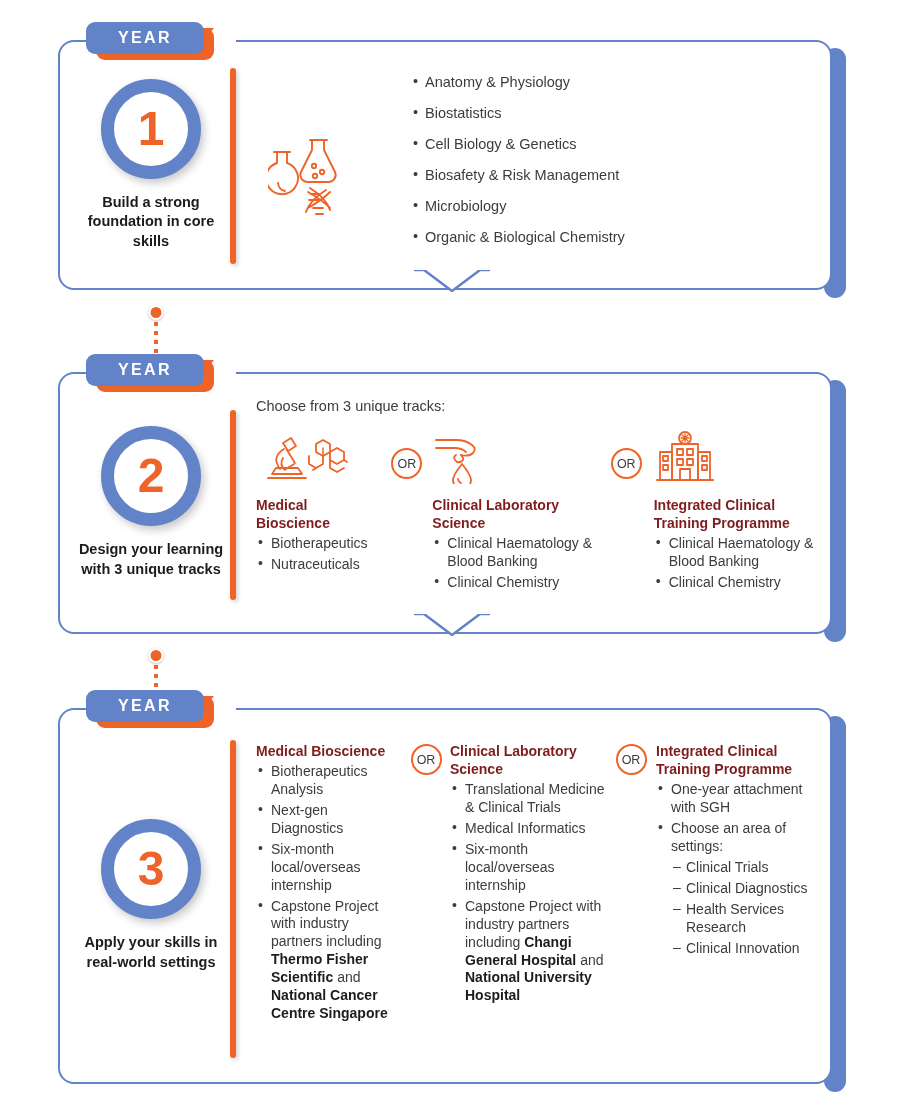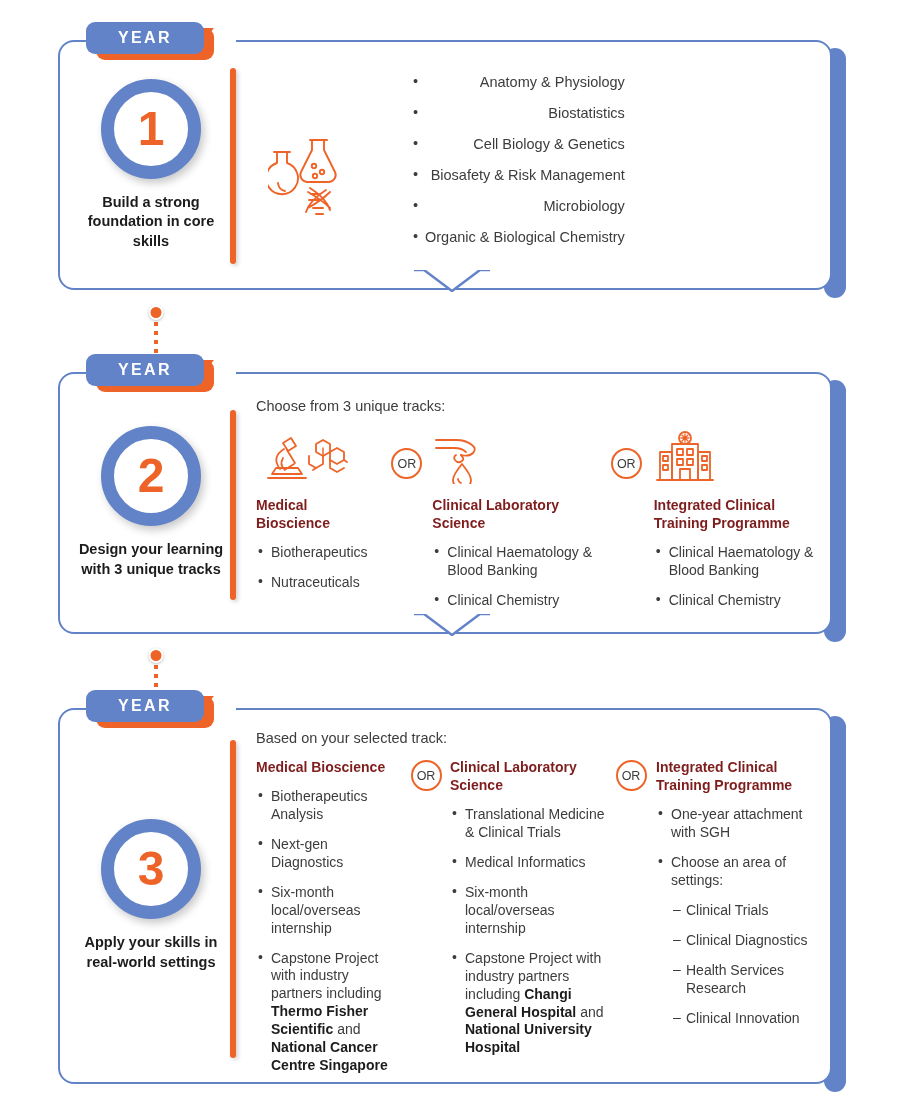--- a/index.html
+++ b/index.html
@@ -136,21 +136,21 @@
   .tracks { display: flex; align-items: flex-start; }
   .track { }
   .track-icon { height: 56px; display: flex; align-items: flex-end; }
   .track-title {
     font-weight: bold; font-size: 14px; line-height: 1.3; color: #7f1d1d;
     margin-top: 12px; margin-bottom: 2px;
   }
   .track-list { list-style: none; }
   .track-list li {
     font-size: 14px; color: #3c3c3c; line-height: 1.28;
-    padding-left: 15px; position: relative; margin-top: 12px;
+    padding-left: 15px; position: relative; margin-top: 3px;
   }
   .track-list li:before {
     content: "\2022"; position: absolute; left: 2px; top: -1px;
   }
   .track-list li.dash { padding-left: 30px; }
   .track-list li.dash:before { content: "\2013"; left: 17px; }
   .or-badge {
     width: 31px; height: 31px; border-radius: 50%;
     border: 2.2px solid #ee6428;
     display: flex; align-items: center; justify-content: center;
@@ -165,21 +165,21 @@
 
   #stage1 .vrule { left: 172px; top: 28px; height: 196px; }
   #stage2 .vrule { left: 172px; top: 38px; height: 190px; }
   #stage3 .vrule { left: 172px; top: 32px; height: 318px; }
 
   #stage1 .content { left: 210px; top: 34px; right: 20px; }
   #stage2 .content { left: 198px; top: 26px; right: 16px; }
   #stage3 .content { left: 198px; top: 22px; right: 10px; }
 
   .y1-flask { position: absolute; left: 0px; top: 52px; }
-  .y1-bullets { position: absolute; left: 145px; top: 0; text-align: right; }
+  .y1-bullets { position: absolute; left: 145px; top: 0; }
 </style>
 </head>
 <body>
 
 <div class="page">
 
   <div class="stage" id="stage1">
     <div class="card-wrap">
       <div class="card-shadowbar"></div>
       <div class="card-body"></div>
@@ -376,21 +376,20 @@
       <div class="leftcol">
         <div class="num-circle">
           <span>3</span>
         </div>
         <div class="stage-caption">Apply your skills in real-world settings</div>
       </div>
 
       <div class="vrule"></div>
 
       <div class="content">
-        <div class="lead">Based on your selected track:</div>
 
         <div class="tracks" style="margin-top:12px;">
 
           <div class="track" style="width:146px;">
             <div class="track-title" style="margin-top:0;">Medical Bioscience</div>
             <ul class="track-list">
               <li>Biotherapeutics Analysis</li>
               <li>Next-gen Diagnostics</li>
               <li>Six-month local/overseas internship</li>
               <li>Capstone Project with industry partners including <b>Thermo Fisher Scientific</b> and <b>National Cancer Centre Singapore</b></li>

